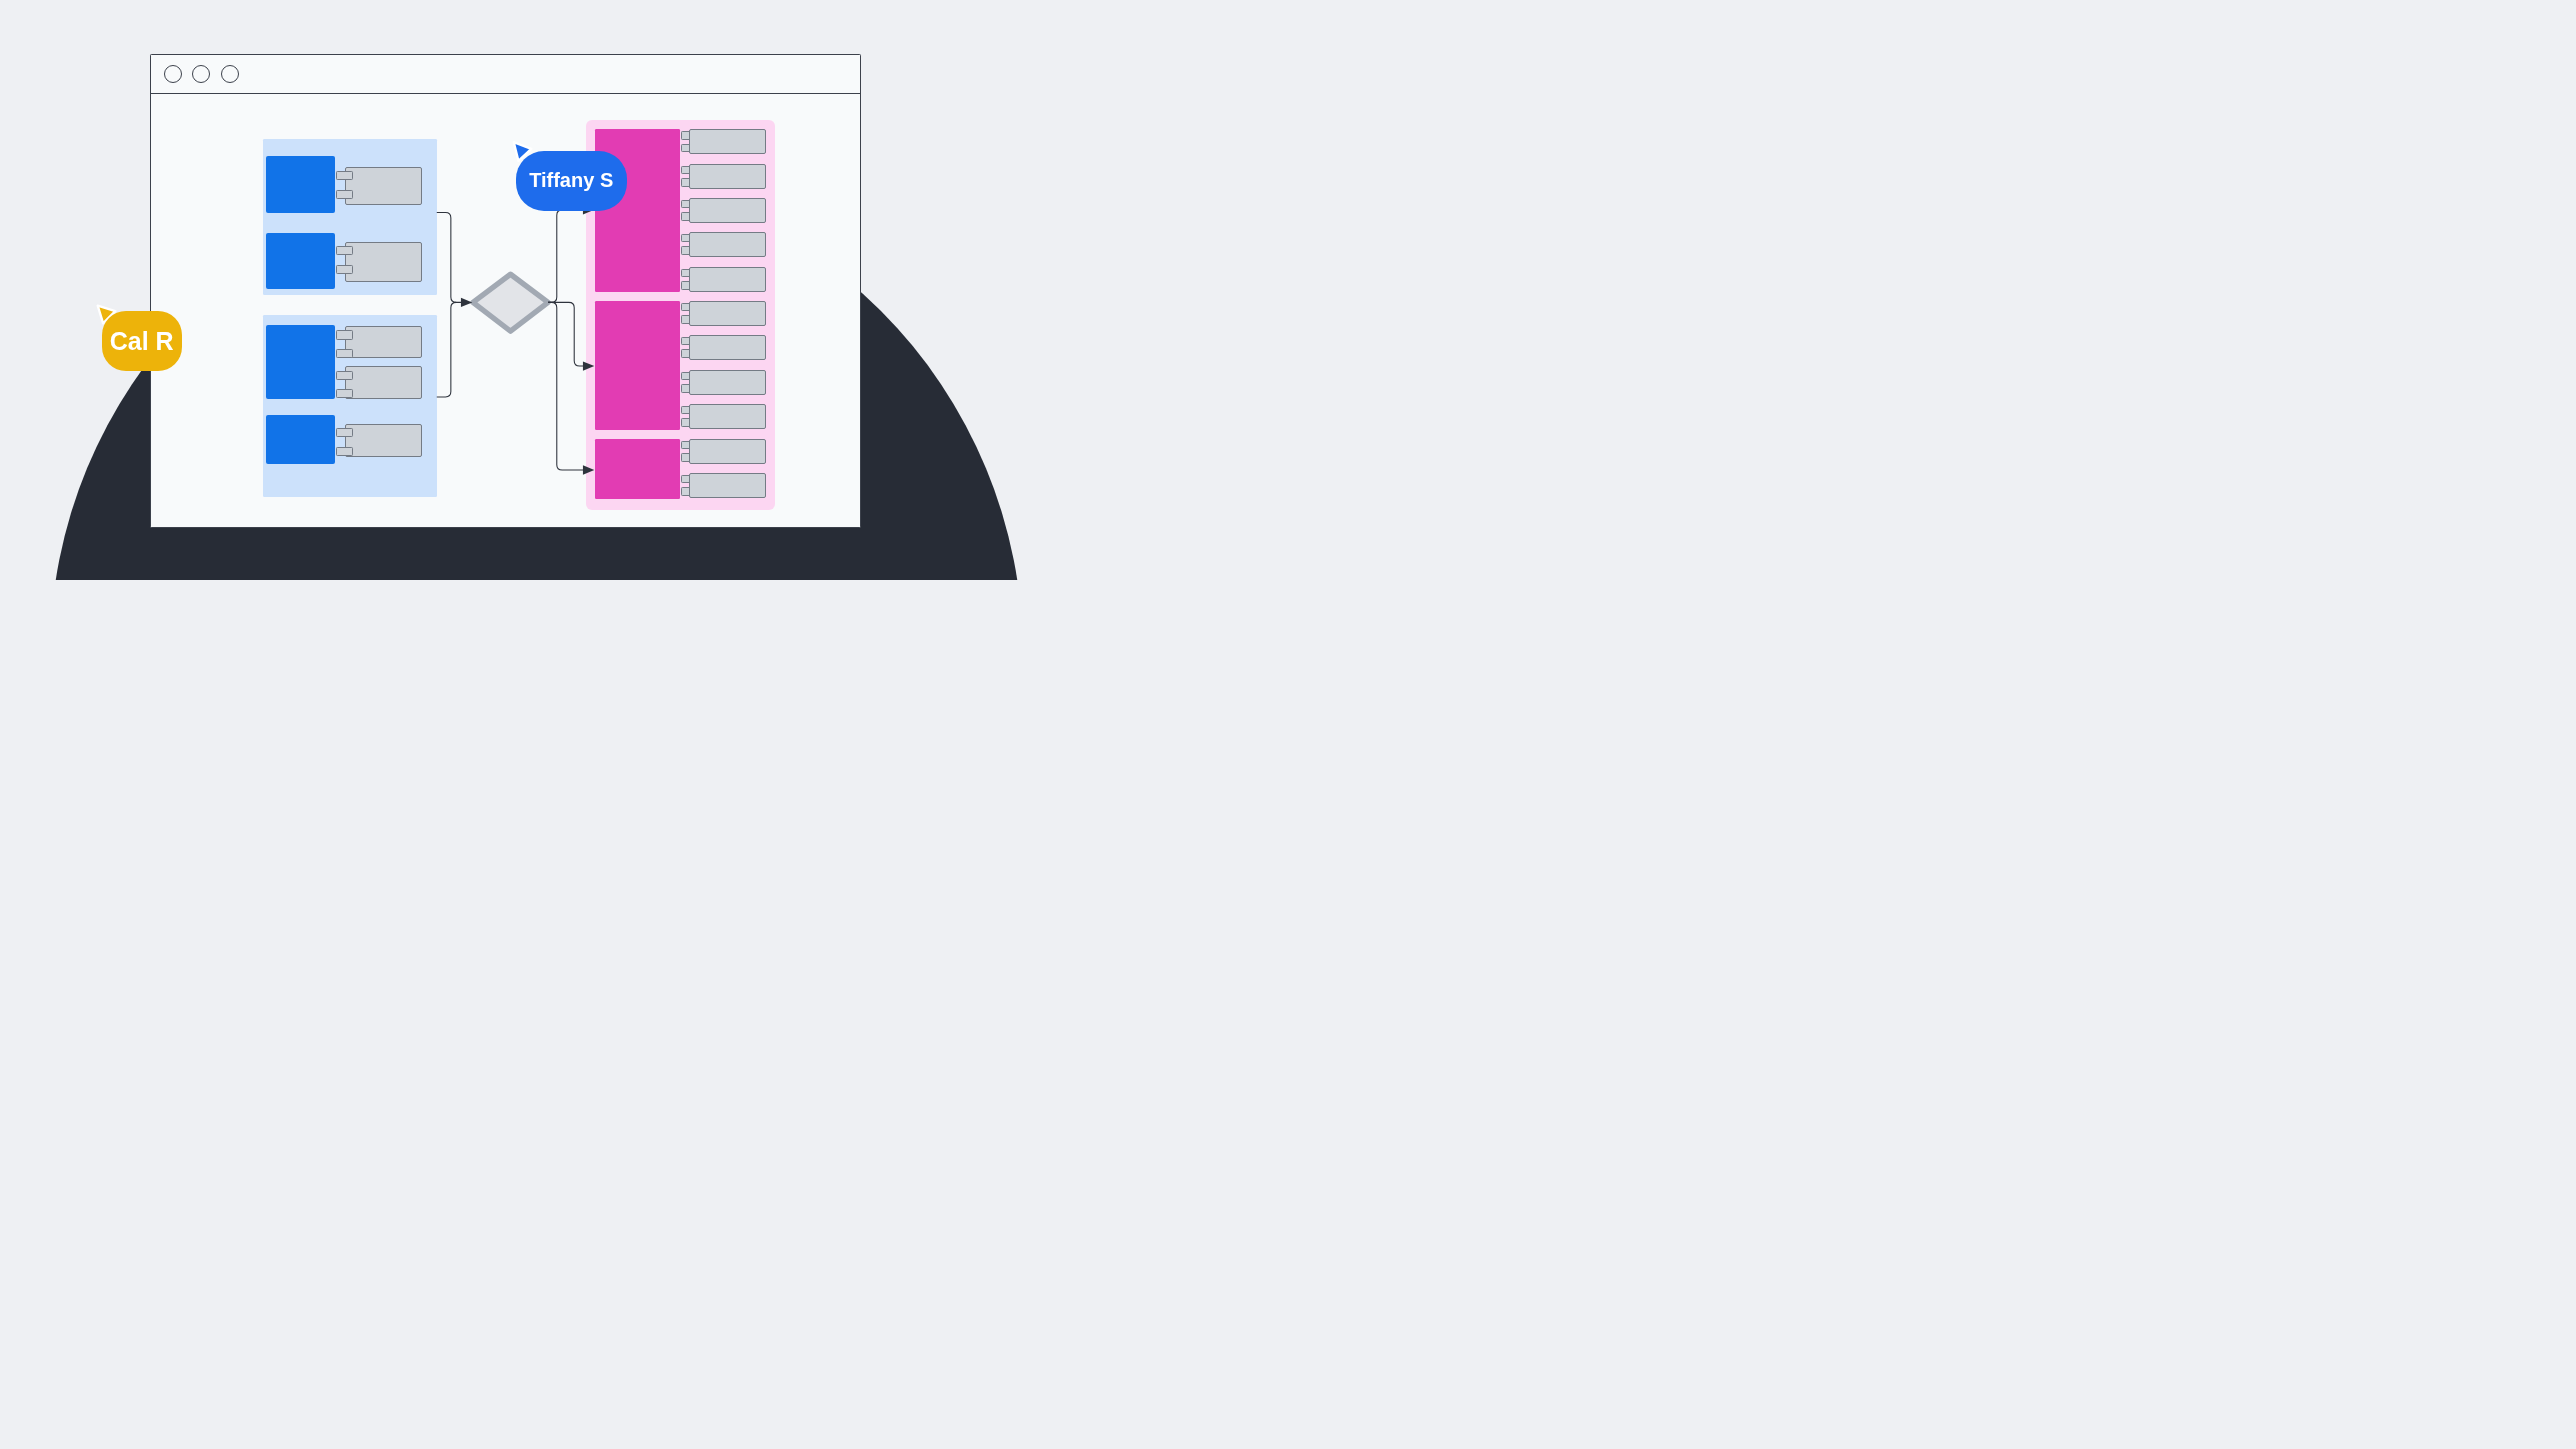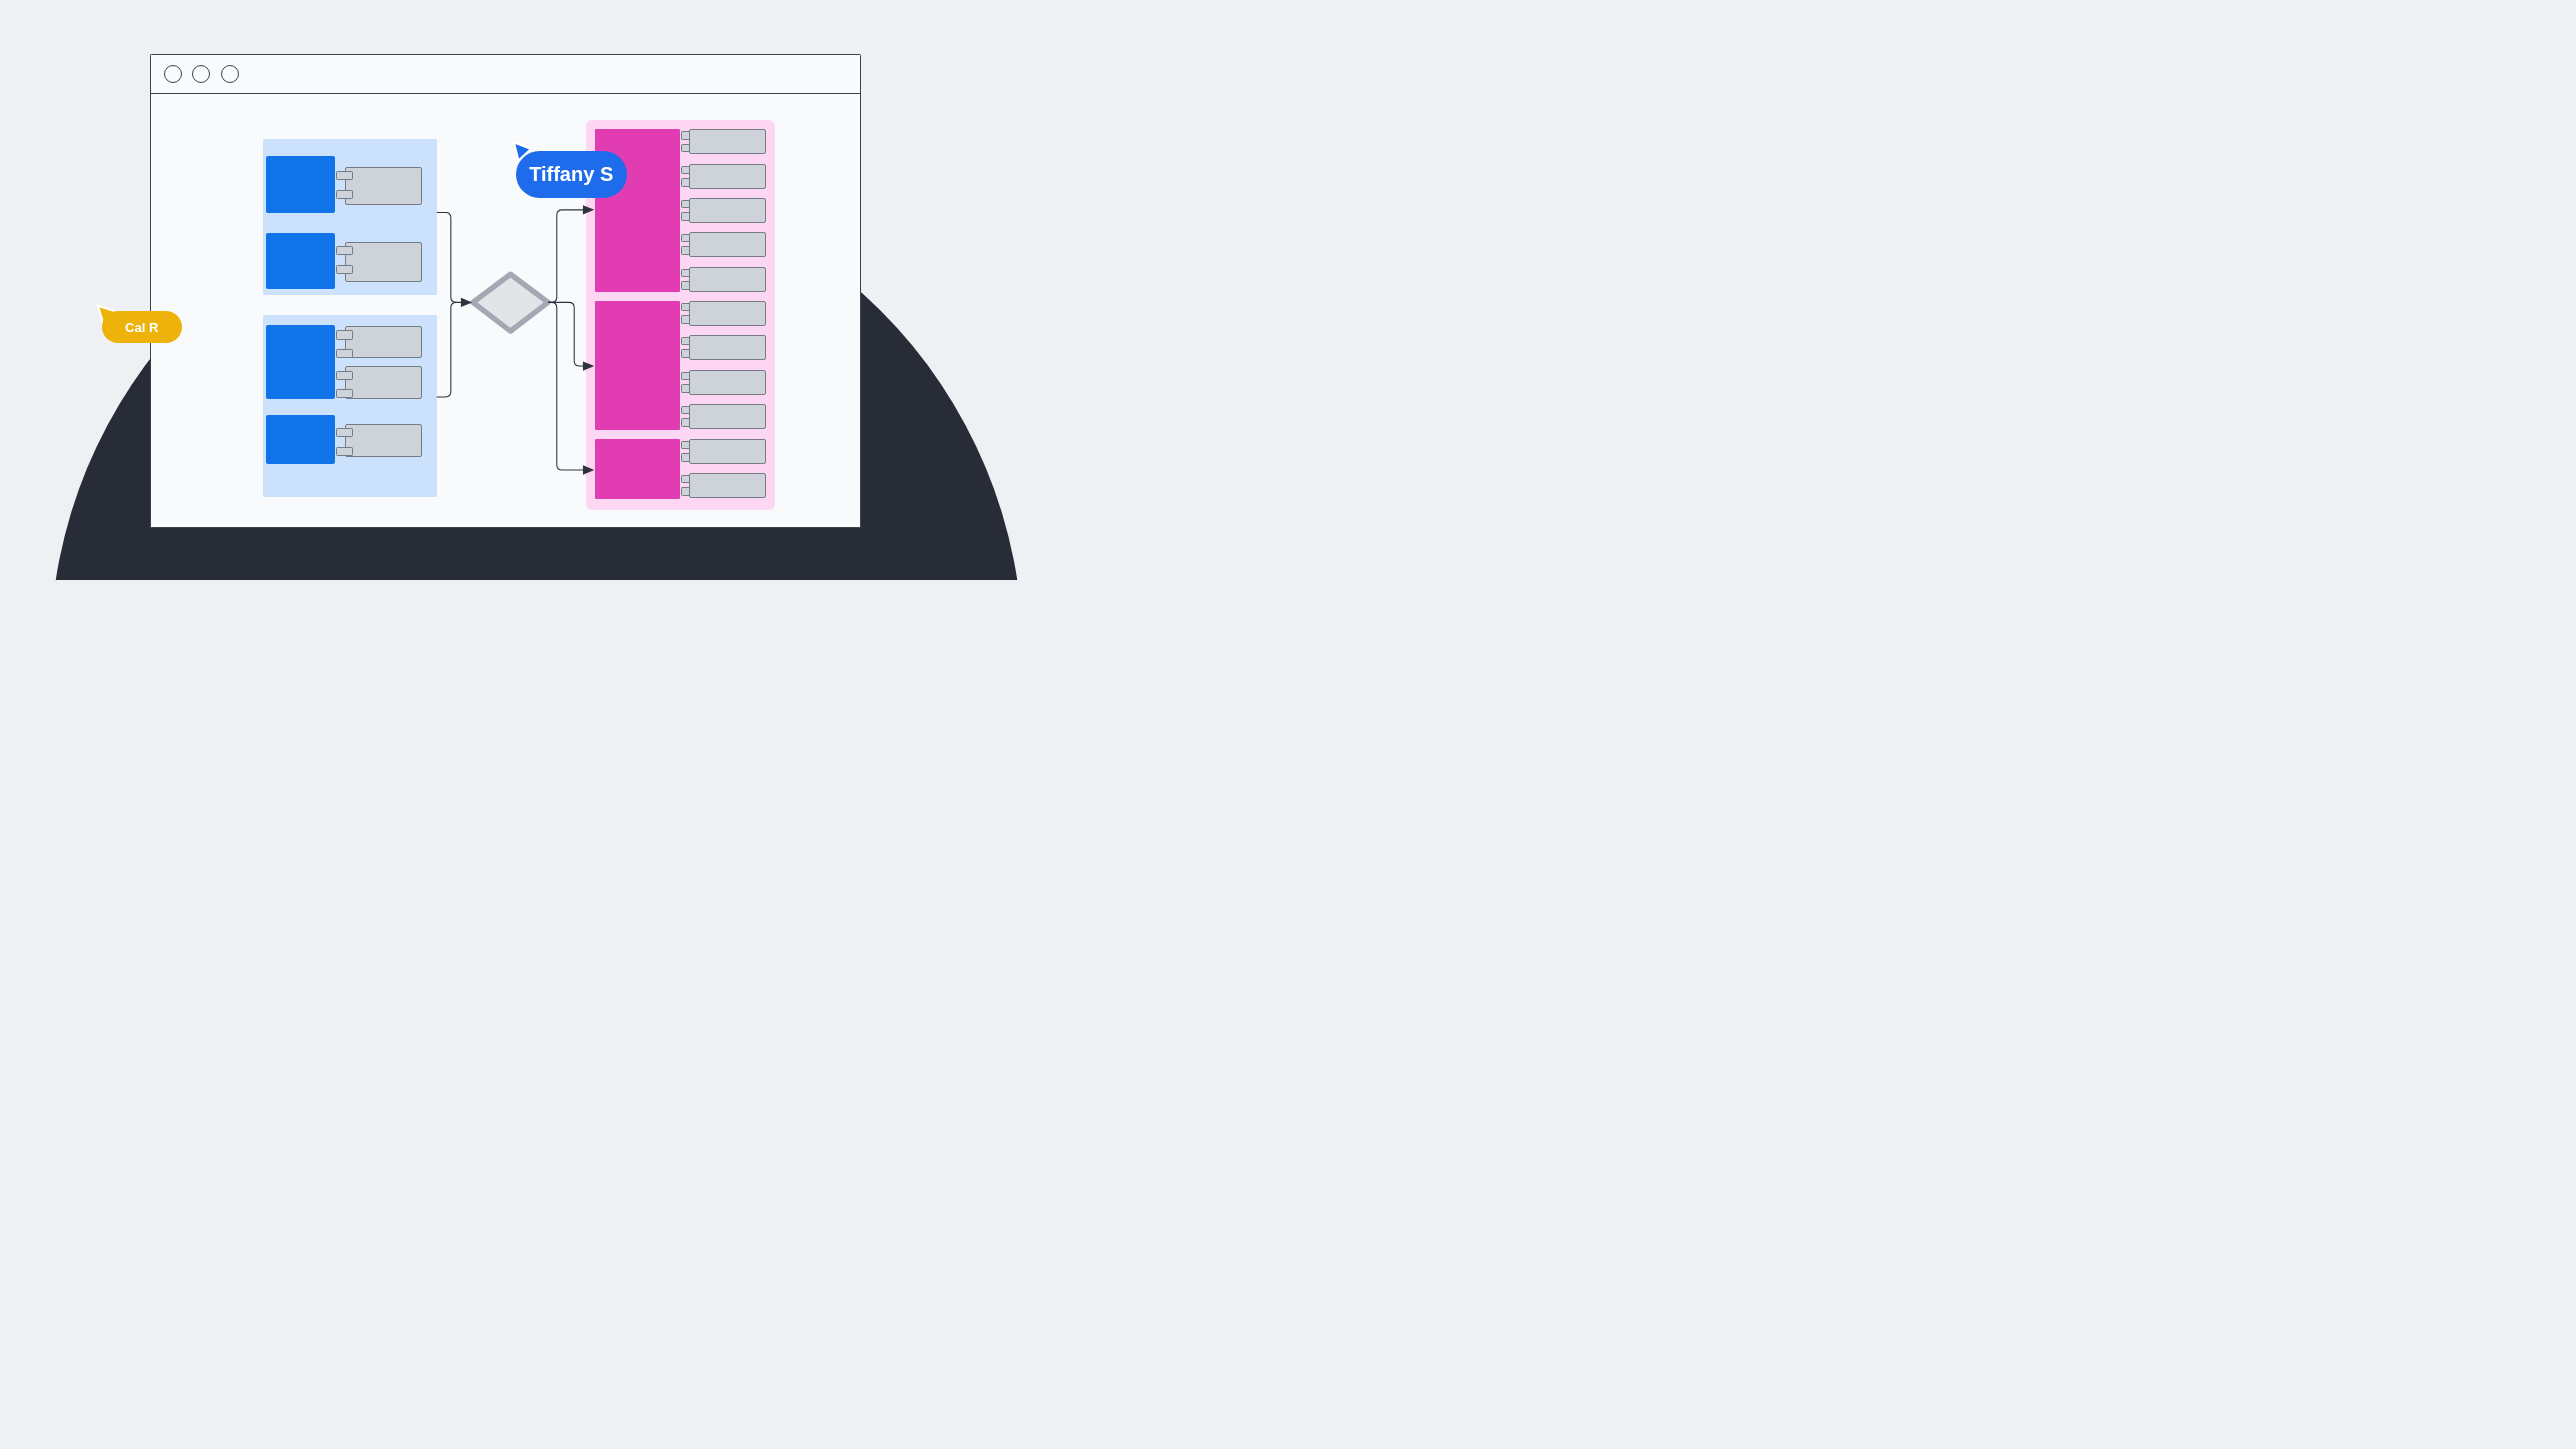--- a/index.html
+++ b/index.html
@@ -63,22 +63,22 @@
 
   
   .connector-svg{position:absolute;left:0;top:-39px;width:711px;height:474px;z-index:2;pointer-events:none}
 
   
   .cursor{position:absolute;z-index:3}
   .cursor-cal{left:95px;top:303px}
   .cursor-tiffany{left:511px;top:140px}
   .cursor svg{position:absolute;left:0;top:0;overflow:visible}
   .pill{position:absolute;display:flex;align-items:center;justify-content:center;color:#fff;font-weight:bold}
-  .pill-cal{left:6.7px;top:8px;width:80px;height:32px;border-radius:24px;background:var(--pill-yellow);font-size:13px}
-  .pill-tiffany{left:4.7px;top:10.7px;width:111px;height:47px;border-radius:28px;background:var(--pill-blue);font-size:20px}
+  .pill-cal{left:6.7px;top:8px;width:80px;height:60px;border-radius:24px;background:var(--pill-yellow);font-size:25px}
+  .pill-tiffany{left:4.7px;top:10.7px;width:111px;height:60px;border-radius:28px;background:var(--pill-blue);font-size:20px}
 </style>
 </head>
 <body>
 
 <div class="backdrop-circle"></div>
 
 <div class="window">
   <div class="titlebar">
     <span class="traffic"></span>
     <span class="traffic"></span>

